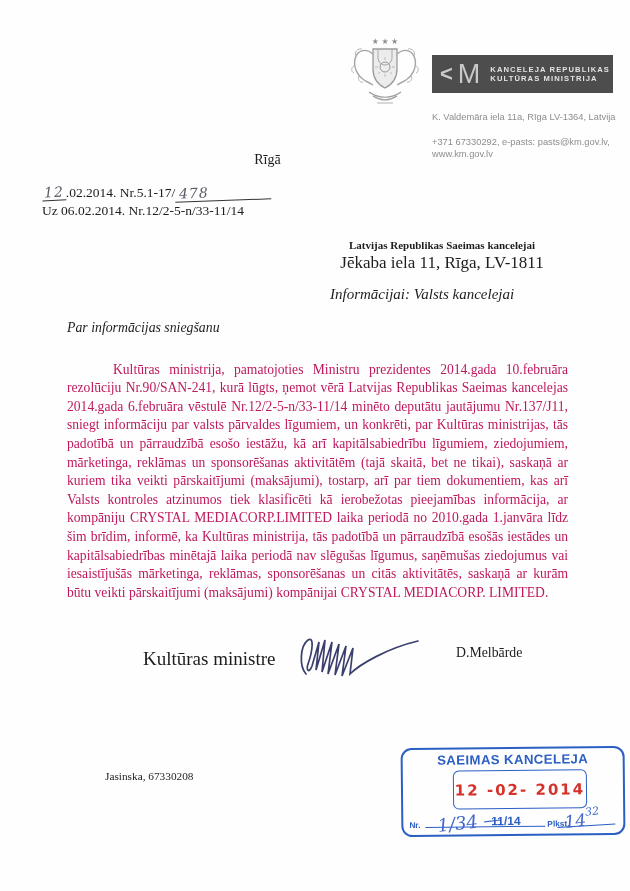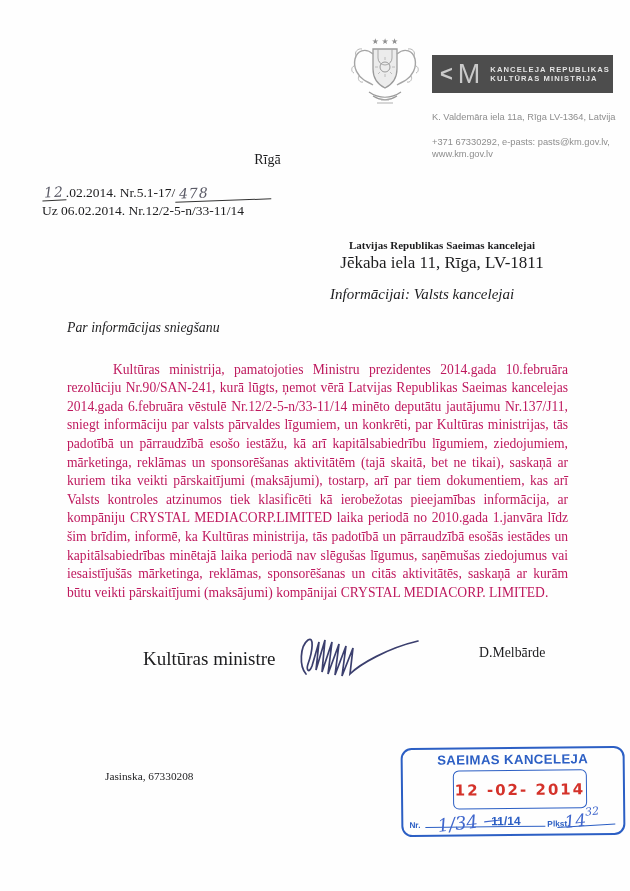--- a/index.html
+++ b/index.html
@@ -41,21 +41,21 @@
   
   .subject{position:absolute; left:67px; top:320px; font-style:italic; font-size:13.8px;}
   .bodytext{
     position:absolute; left:67px; top:347px; width:501px;
     font-size:13.6px; line-height:18.6px; text-align:justify; text-indent:46px;
     color:#be185d;
   }
   
   .sig-title{position:absolute; left:122px; top:648px; font-size:19px;margin-left:21px;}
   .sig-scribble{position:absolute; left:296px; top:632px;}
-  .sig-name{position:absolute; left:479px; top:645px; font-size:13.8px;}
+  .sig-name{position:absolute; left:456px; top:645px; font-size:13.8px;}
   .contact{position:absolute; left:105px; top:770px; font-size:11.3px;}
   
   .stamp{
     position:absolute; left:401px; top:747px; width:220px; height:85px;
     border:2.4px solid var(--stamp-blue,#2c5fc4); border-radius:11px;
     transform:rotate(-0.6deg);
     font-family:"Liberation Sans", sans-serif; color:var(--stamp-blue,#2c5fc4);
   }
   .stamp-title{ text-align:center; margin-top:3px; font-weight:bold; font-size:13.2px; letter-spacing:0.4px;}
   .datebox{

